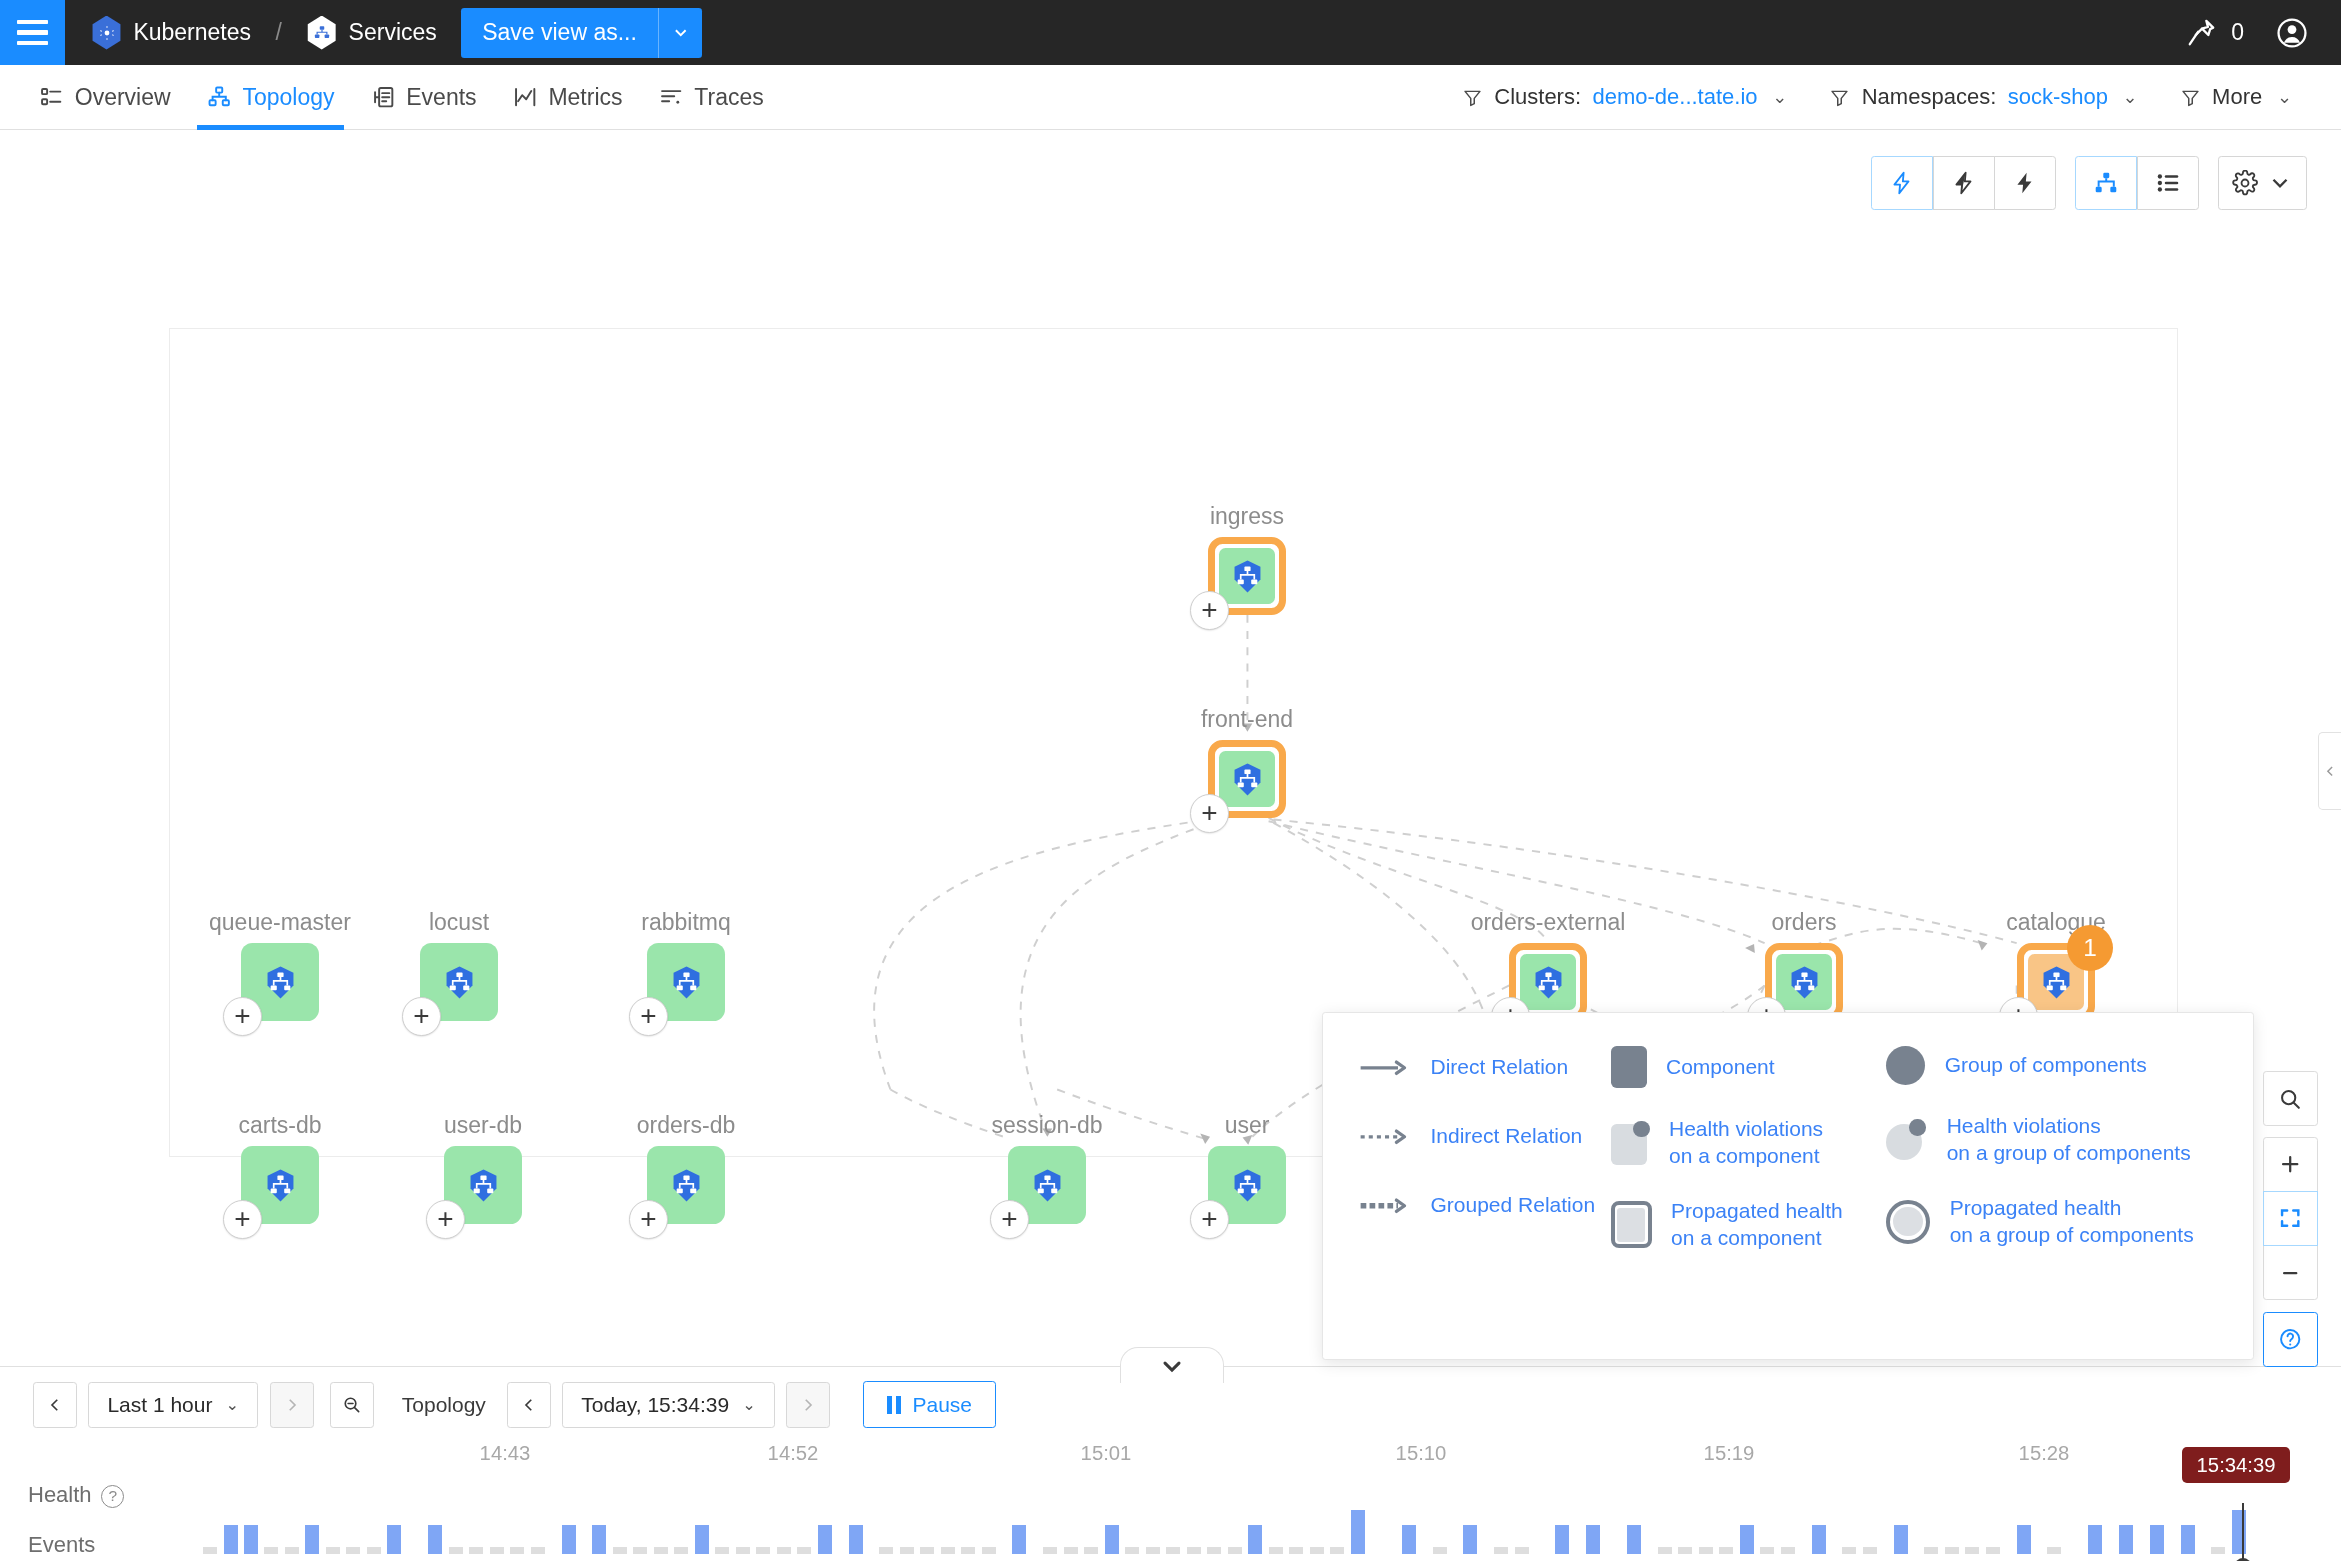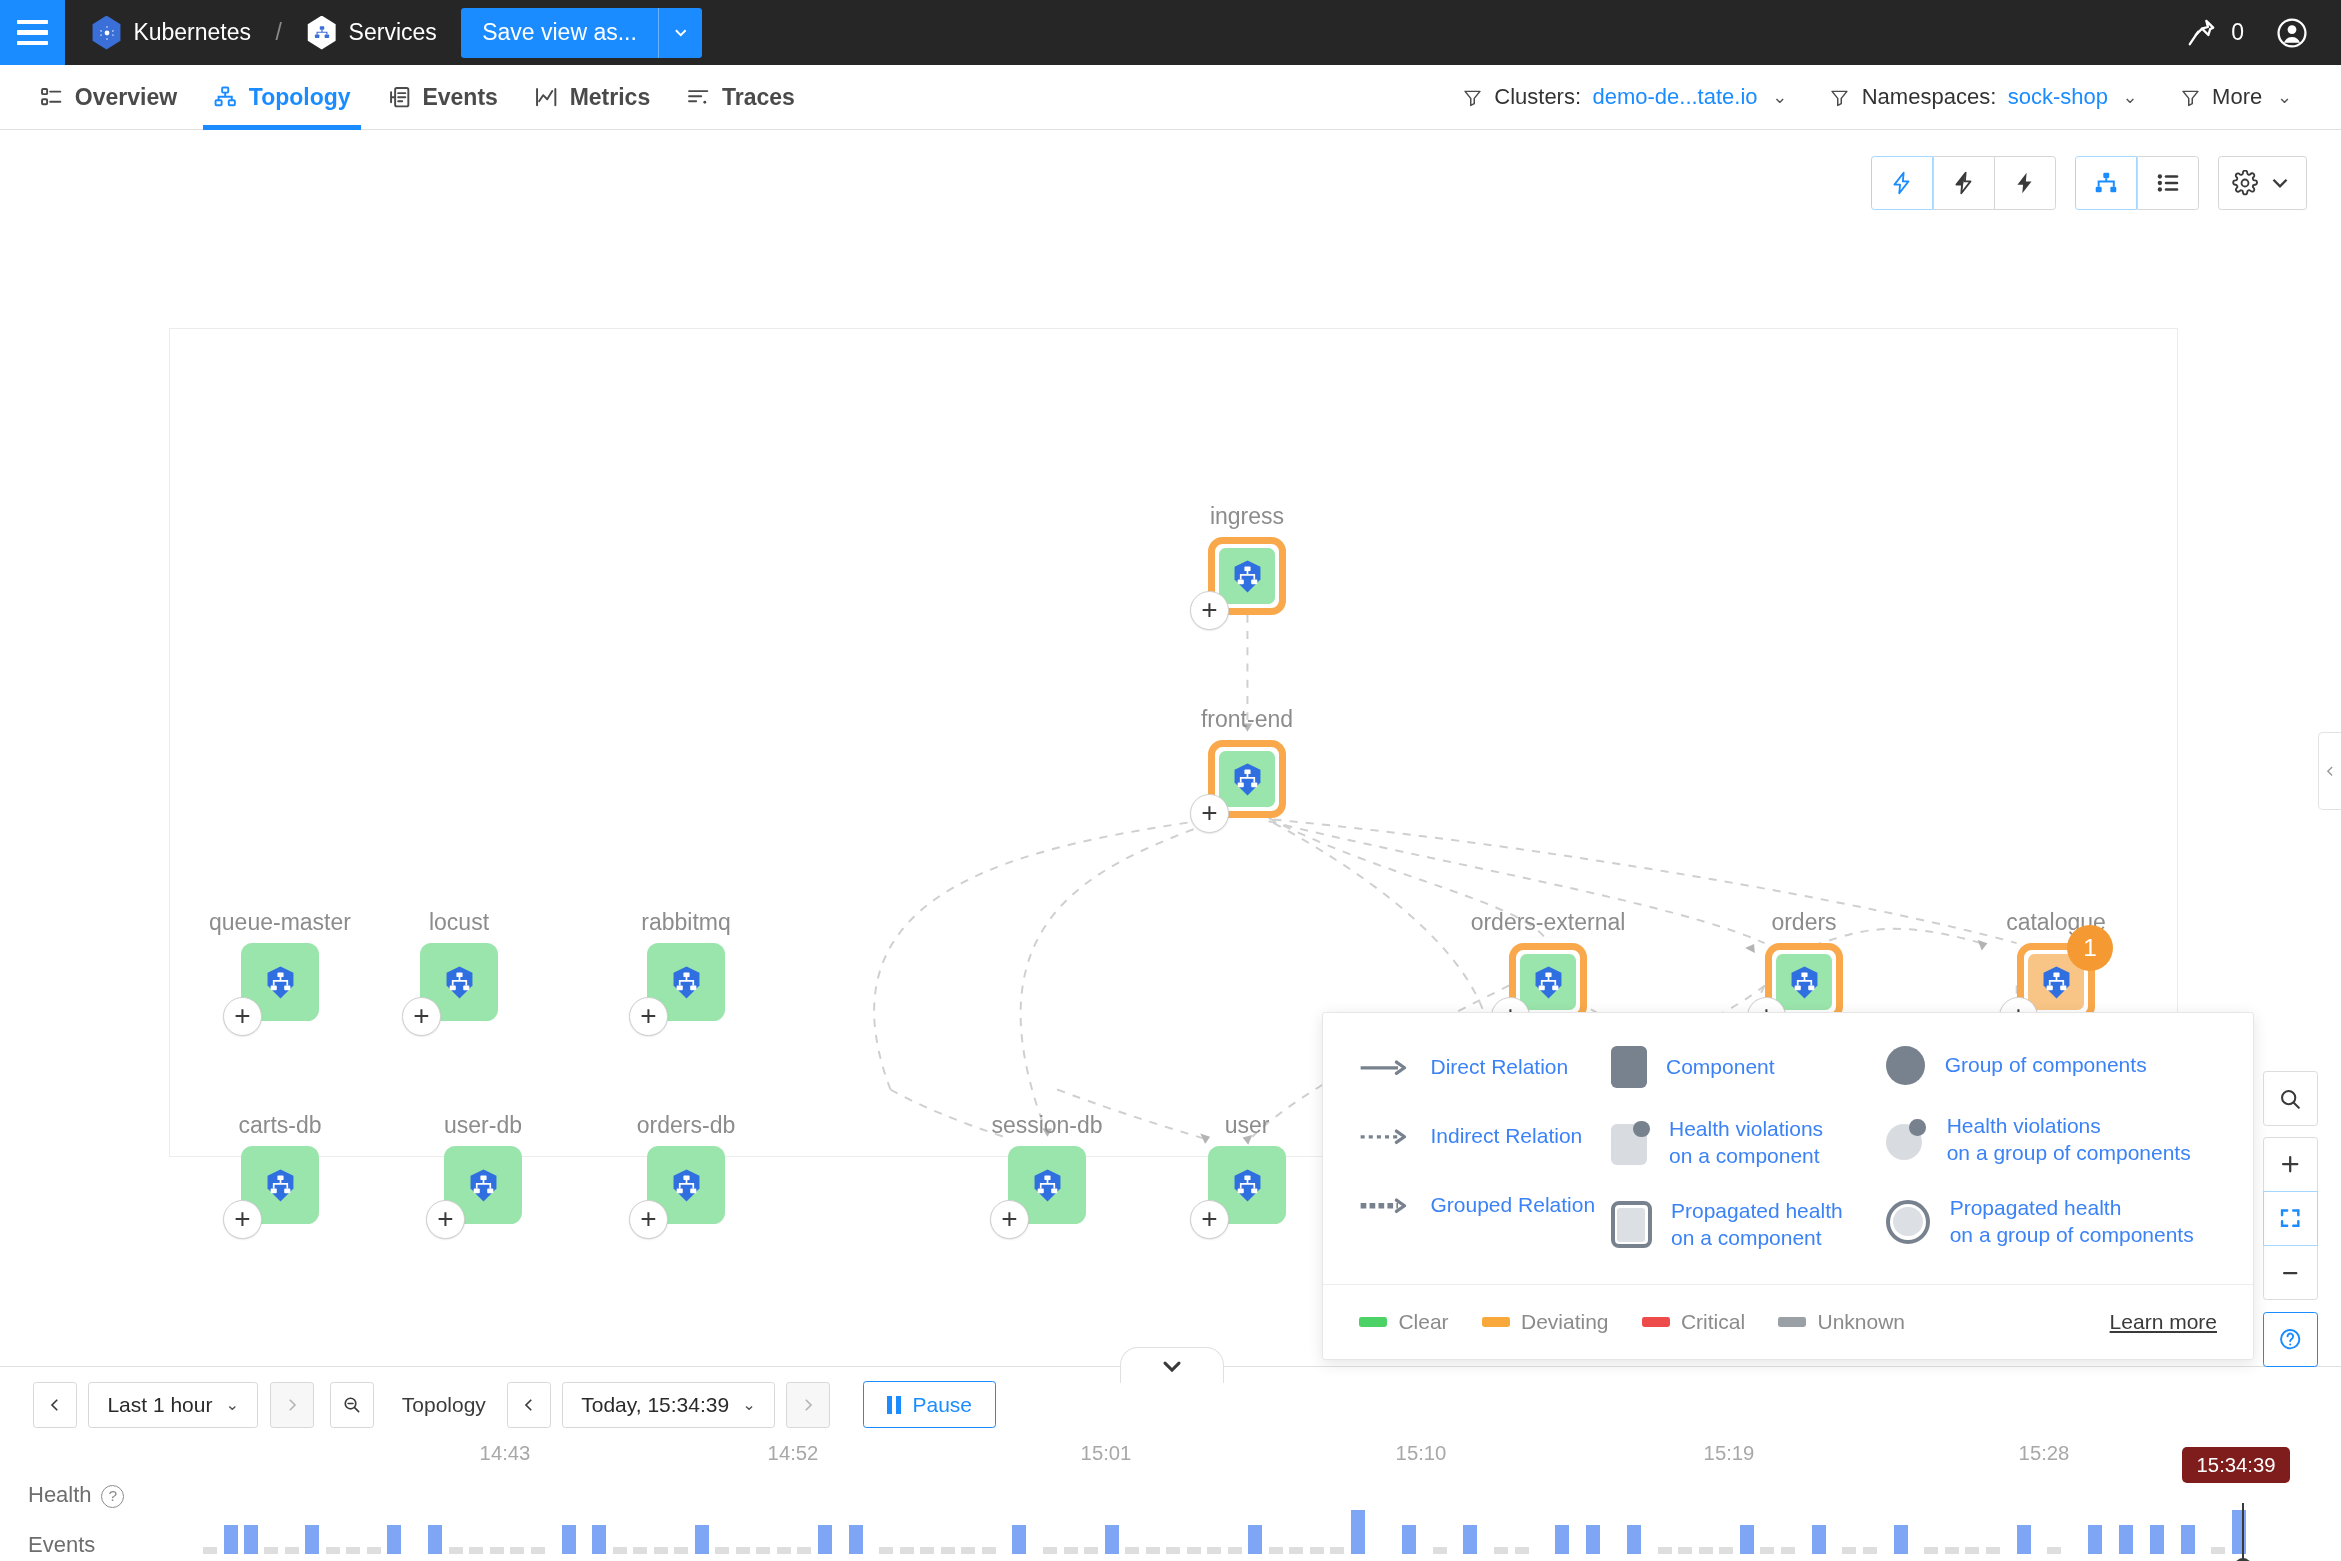--- a/index.html
+++ b/index.html
@@ -52,21 +52,21 @@
   .pin-wrap { display: flex; align-items: center; gap: 13px; cursor: pointer; }
   .pin-count { color: #fff; font-size: 23px; }
   .avatar-ic { width: 34px; height: 34px; cursor: pointer; }
 
   
   .navbar {
     position: absolute; top: 65px; left: 0; width: 2342px; height: 65px;
     background: #fff; border-bottom: 0.8px solid #e0e0e0;
     display: flex; align-items: center;
   }
-  .nav-tabs { display: flex; align-items: center; height: 65px; margin-left: 21px; font-weight: bold; }
+  .nav-tabs { display: flex; align-items: center; height: 65px; margin-left: 21px; }
   .nav-tab {
     display: flex; align-items: center; gap: 11.4px; height: 65px;
     padding: 0 18px; color: #4a4a4a; font-size: 23px; cursor: pointer; position: relative;
   }
   .nav-tab.active { color: #1a8cff; }
   .nav-tab.active::after {
     content: ''; position: absolute; left: 8.1px; right: 8.1px; bottom: 0; height: 4.1px; background: #1a8cff;
   }
   .nav-tab svg { width: 24.4px; height: 24.4px; }
 
@@ -785,39 +785,20 @@
       </div>
       <div class="lg-row">
         <span class="sw-pcirc">
             <i></i>
           </span>
         <span class="lg-txt"><span>Propagated health</span><br><span>on a group of components</span></span>
       </div>
     </div>
   </div>
 
-  <div class="legend-foot">
-    <span class="stat">
-        <i style="background:#4cd266"></i>
-        <span>Clear</span>
-      </span>
-    <span class="stat">
-        <i style="background:#f9a83c"></i>
-        <span>Deviating</span>
-      </span>
-    <span class="stat">
-        <i style="background:#ee4b4b"></i>
-        <span>Critical</span>
-      </span>
-    <span class="stat">
-        <i style="background:#9aa0a6"></i>
-        <span>Unknown</span>
-      </span>
-    <span class="learn">Learn more</span>
-  </div>
 </div>
 
 <div class="rail">
   <div class="rbtn r-search">
     <svg viewBox="0 0 24 24" fill="none" stroke="#3a3a3a" stroke-width="2" stroke-linecap="round">
         <circle cx="10.5" cy="10.5" r="6.5"></circle>
         <path d="M15.5 15.5l5 5"></path>
       </svg>
   </div>
   <div class="rbtn r-plus">

